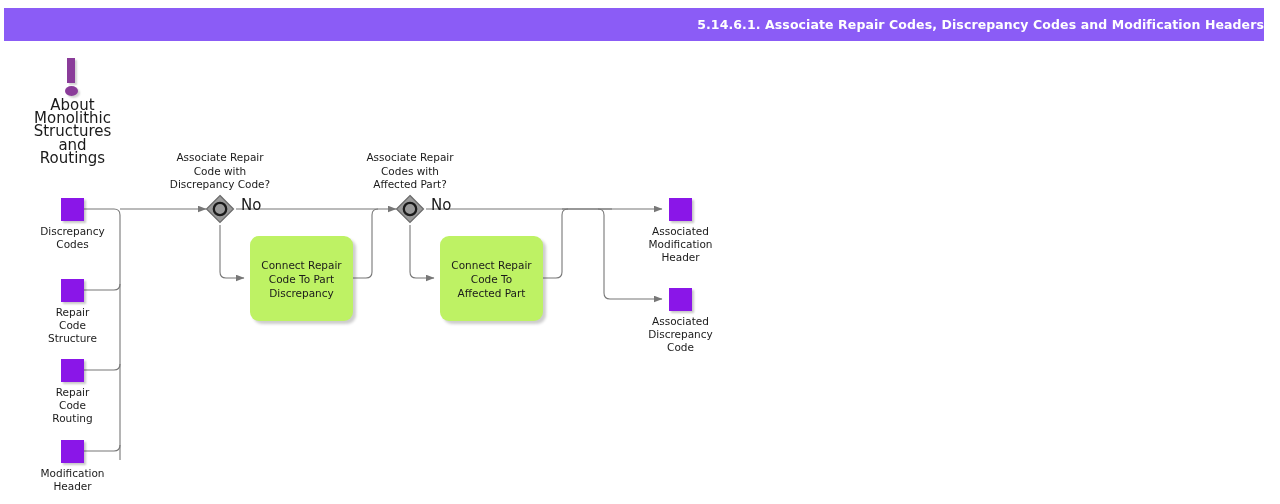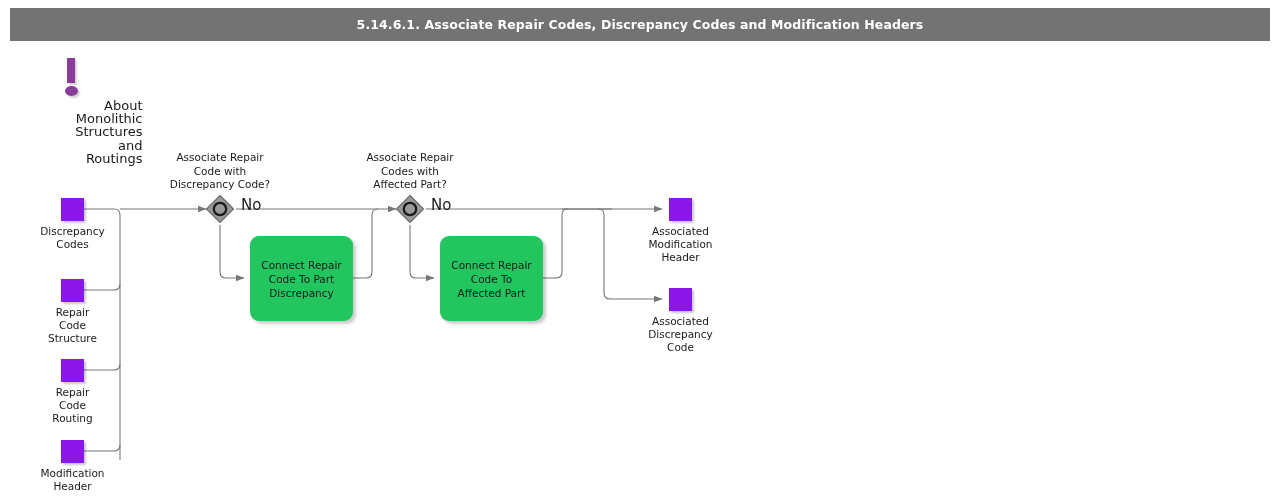--- a/index.html
+++ b/index.html
@@ -12,28 +12,28 @@
     width: 1280px;
     height: 504px;
     position: relative;
     overflow: hidden;
     font-family: "DejaVu Sans", sans-serif;
   }
 
   
   #title-banner {
     position: absolute;
-    left: 10px;
+    left: 4px;
     top: 8px;
     width: 1260px;
     height: 33px;
-    background: #737373;
+    background: #8b5cf6;
     display: flex;
     align-items: center;
-    justify-content: center;
+    justify-content: flex-end;
   }
   #title-banner .title-text {
     color: #ffffff;
     font-size: 12.5px;
     font-weight: bold;
     letter-spacing: 0.1px;
     font-family: "DejaVu Sans", sans-serif;
     white-space: nowrap;
   }
 
@@ -97,22 +97,22 @@
     border-radius: 50%;
     background: #8A3C99;
     box-shadow: 2px 2px 2px rgba(0,0,0,0.18);
   }
   .note .node-label {
     position: absolute;
     top: 41px;
     left: 50%;
     transform: translateX(-50%);
     width: 140px;
-    text-align: right;
-    font-size: 13px;
+    text-align: center;
+    font-size: 15px;
     line-height: 13.2px;
     color: #1a1a1a;
     white-space: pre-line;
     font-family: "DejaVu Sans", sans-serif;
   }
 
   
   .gateway {
     width: 32px;
     height: 32px;
@@ -126,21 +126,21 @@
     text-align: center;
     font-size: 10.5px;
     line-height: 13.2px;
     color: #1a1a1a;
     white-space: pre-line;
     font-family: "DejaVu Sans", sans-serif;
   }
 
   
   .task {
-    background: #22c55e;
+    background: #bef264;
     border-radius: 9px;
     box-shadow: 3px 3px 3px rgba(0,0,0,0.2);
     display: flex;
     align-items: center;
     justify-content: center;
   }
   .task .task-text {
     text-align: center;
     font-size: 10.5px;
     line-height: 14px;

